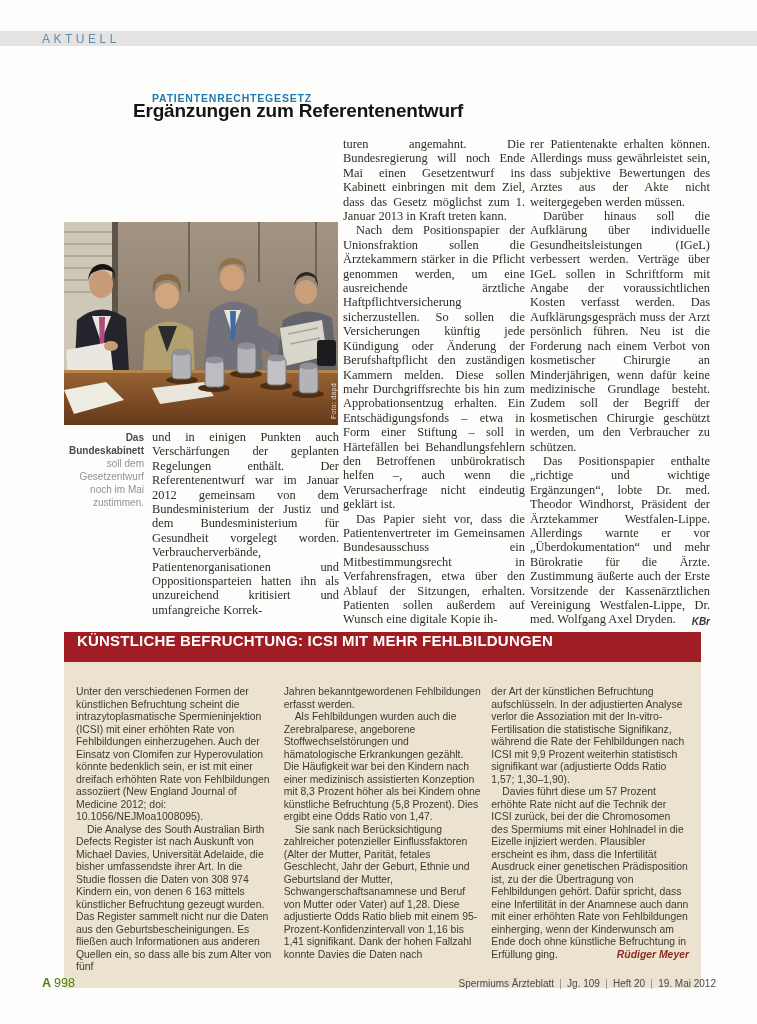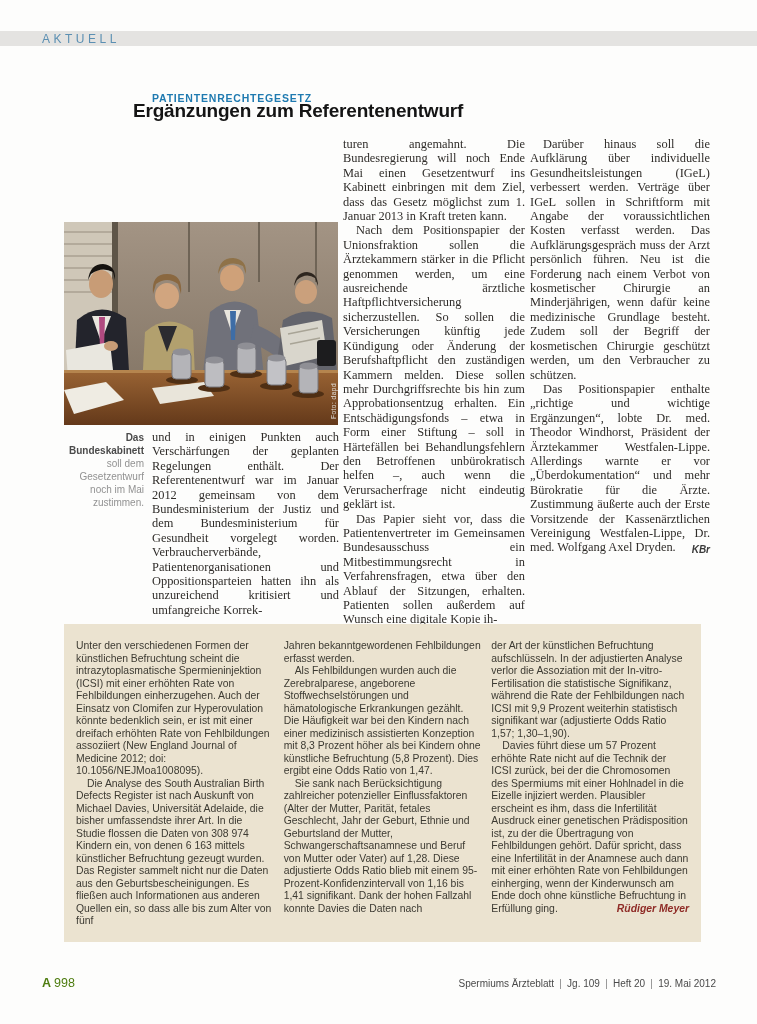--- a/index.html
+++ b/index.html
@@ -32,22 +32,22 @@
   .photo svg{display:block;}
   .credit{position:absolute;right:1px;bottom:6px;writing-mode:vertical-rl;
           transform:rotate(180deg);font-size:6.5px;color:#e3e1dc;letter-spacing:.5px;}
   .caption{position:absolute;left:60px;top:431px;width:84px;text-align:right;
            font-size:10px;line-height:13px;color:#929292;}
   .cap-bold{font-weight:700;color:#4b4b4b;}
   
   .banner{position:absolute;left:64px;top:632px;width:637px;height:30px;box-sizing:border-box;
           background:var(--banner-red,#a01e23);color:#fff;display:flex;
           padding-left:13px;font-size:15px;font-weight:700;letter-spacing:.2px;}
-  .beige-box{position:absolute;left:64px;top:624px;width:637px;box-sizing:border-box;
-             background:var(--box-beige,#ebe3d0);padding:16px 12px 14px;display:flex;gap:10px;}
+  .beige-box{position:absolute;left:64px;top:662px;width:637px;box-sizing:border-box;
+             background:var(--box-beige,#ebe3d0);padding:24px 12px 14px;display:flex;gap:10px;}
   .box-col{flex:1;font-size:10.4px;line-height:12.5px;color:#3c3a32;}
   .box-p{margin:0;}
   .bindent{text-indent:11px;}
   .sig2{float:right;font-weight:700;font-style:italic;font-size:10.4px;
         color:var(--author-red,#8f2b26);}
   
   .footer{position:absolute;left:42px;right:41px;top:976px;display:flex;
           justify-content:space-between;align-items:baseline;}
   .folio{font-size:12.5px;color:#4d7c0f;}
   .folio b{margin-right:3px;}
@@ -157,20 +157,21 @@
     <p class="body-p">und in einigen Punkten auch Verschärfungen der geplanten Regelungen enthält. Der Referentenentwurf war im Januar 2012 gemeinsam von dem Bundesministerium der Justiz und dem Bundesministerium für Gesundheit vorgelegt worden. Verbraucherverbände, Patientenorganisationen und Oppositionsparteien hatten ihn als unzureichend kritisiert und umfangreiche Korrek-</p>
   </div>
 
   <div class="col col2">
     <p class="body-p">turen angemahnt. Die Bundesregierung will noch Ende Mai einen Gesetzentwurf ins Kabinett einbringen mit dem Ziel, dass das Gesetz möglichst zum 1. Januar 2013 in Kraft treten kann.</p>
     <p class="body-p indent">Nach dem Positionspapier der Unionsfraktion sollen die Ärztekammern stärker in die Pflicht genommen werden, um eine ausreichende ärztliche Haftpflichtversicherung sicherzustellen. So sollen die Versicherungen künftig jede Kündigung oder Änderung der Berufshaftpflicht den zuständigen Kammern melden. Diese sollen mehr Durchgriffsrechte bis hin zum Approbationsentzug erhalten. Ein Entschädigungsfonds – etwa in Form einer Stiftung – soll in Härtefällen bei Behandlungsfehlern den Betroffenen unbürokratisch helfen –, auch wenn die Verursacherfrage nicht eindeutig geklärt ist.</p>
     <p class="body-p indent">Das Papier sieht vor, dass die Patientenvertreter im Gemeinsamen Bundesausschuss ein Mitbestimmungsrecht in Verfahrensfragen, etwa über den Ablauf der Sitzungen, erhalten. Patienten sollen außerdem auf Wunsch eine digitale Kopie ih-</p>
   </div>
 
   <div class="col col3">
+    <p class="body-p">rer Patientenakte erhalten können. Allerdings muss gewährleistet sein, dass subjektive Bewertungen des Arztes aus der Akte nicht weitergegeben werden müssen.</p>
     <p class="body-p indent">Darüber hinaus soll die Aufklärung über individuelle Gesundheitsleistungen (IGeL) verbessert werden. Verträge über IGeL sollen in Schriftform mit Angabe der voraussichtlichen Kosten verfasst werden. Das Aufklärungsgespräch muss der Arzt persönlich führen. Neu ist die Forderung nach einem Verbot von kosmetischer Chirurgie an Minderjährigen, wenn dafür keine medizinische Grundlage besteht. Zudem soll der Begriff der kosmetischen Chirurgie geschützt werden, um den Verbraucher zu schützen.</p>
     <p class="body-p indent">
       <span>Das Positionspapier enthalte „richtige und wichtige Ergänzungen“, lobte Dr. med. Theodor Windhorst, Präsident der Ärztekammer Westfalen-Lippe. Allerdings warnte er vor „Überdokumentation“ und mehr Bürokratie für die Ärzte. Zustimmung äußerte auch der Erste Vorsitzende der Kassenärztlichen Vereinigung Westfalen-Lippe, Dr. med. Wolfgang Axel Dryden.</span>
       <span class="sig">KBr</span>
     </p>
   </div>
 
   <div class="banner">
     <span>KÜNSTLICHE BEFRUCHTUNG: ICSI MIT MEHR FEHLBILDUNGEN</span>
   </div>

